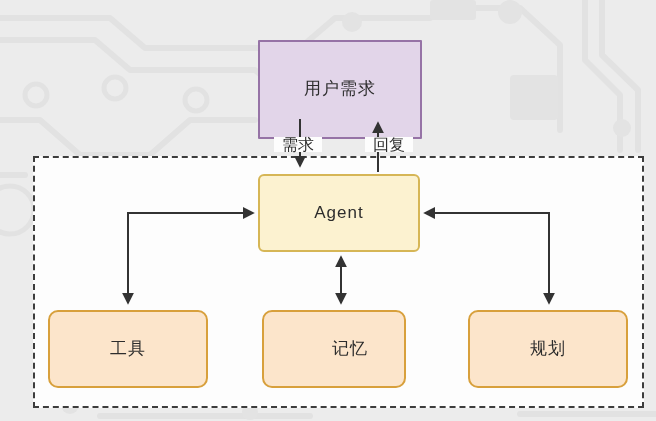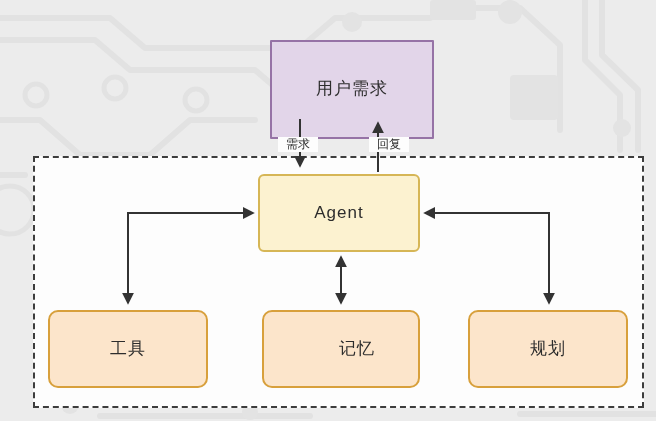--- a/index.html
+++ b/index.html
@@ -29,49 +29,49 @@
     box-sizing:border-box;
     display:flex;flex-direction:column;
     align-items:center;justify-content:center;
     font-size:17px;
     line-height:1.35;
     letter-spacing:1px;
     text-align:center;
     z-index:3;
   }
   .node-user{
-    left:270px;top:40px;width:164px;height:99px;
+    left:258px;top:40px;width:164px;height:99px;
     background:#e2d5e9;
     border:2px solid #9673a6;
     border-radius:1px;
   }
   .node-agent{
     left:258px;top:174px;width:162px;height:78px;
     background:#fcf2d0;
     border:2px solid #d6b656;
     border-radius:6px;
   }
   .node-bottom{
     top:310px;width:160px;height:78px;
     background:#fce5cb;
     border:2px solid #d8a03c;
     border-radius:10px;
     text-align:right;
   }
   .node-tools{left:48px;}
-  .node-memory{left:262px;width:158px;padding-left:32px;}
+  .node-memory{left:262px;width:144px;padding-left:32px;}
   .node-planning{left:468px;}
   
   #edges{z-index:4;pointer-events:none;}
   
   .edge-label{
     position:absolute;
     transform:translateX(-50%);
     background:#fdfdfd;
-    font-size:12px;
+    font-size:16px;
     line-height:15px;
     padding:0 8px;
     color:#2d2d2d;
     z-index:5;
     white-space:nowrap;
   }
   .lbl-request{left:298px;top:137px;}
   .lbl-reply{left:377px;top:137px;margin-left:12px;}
 </style>
 </head>

